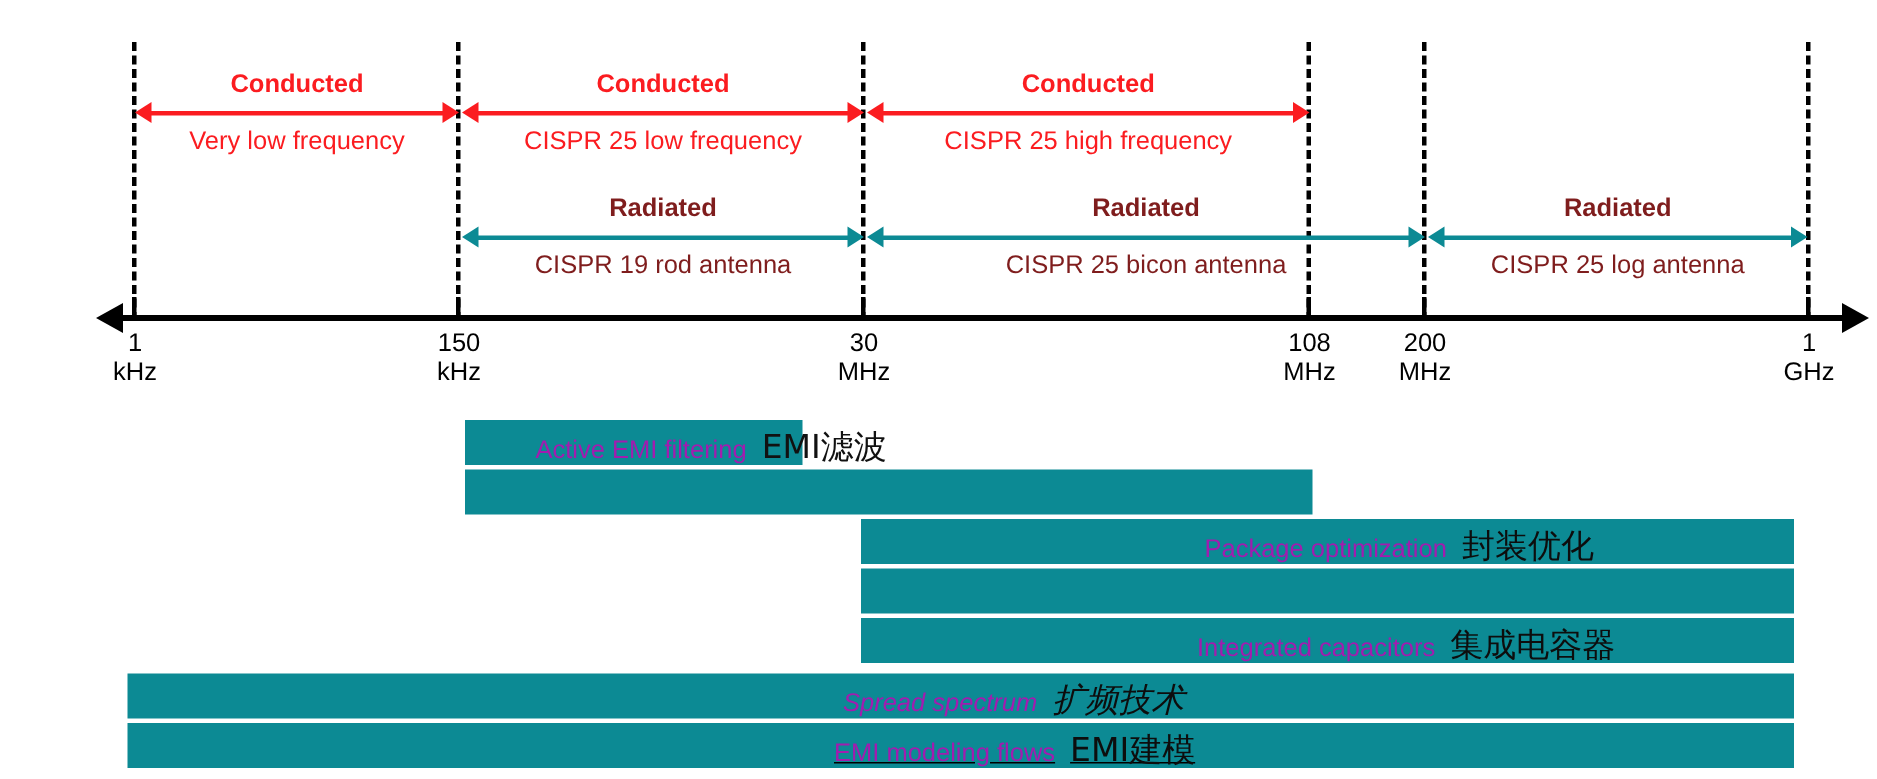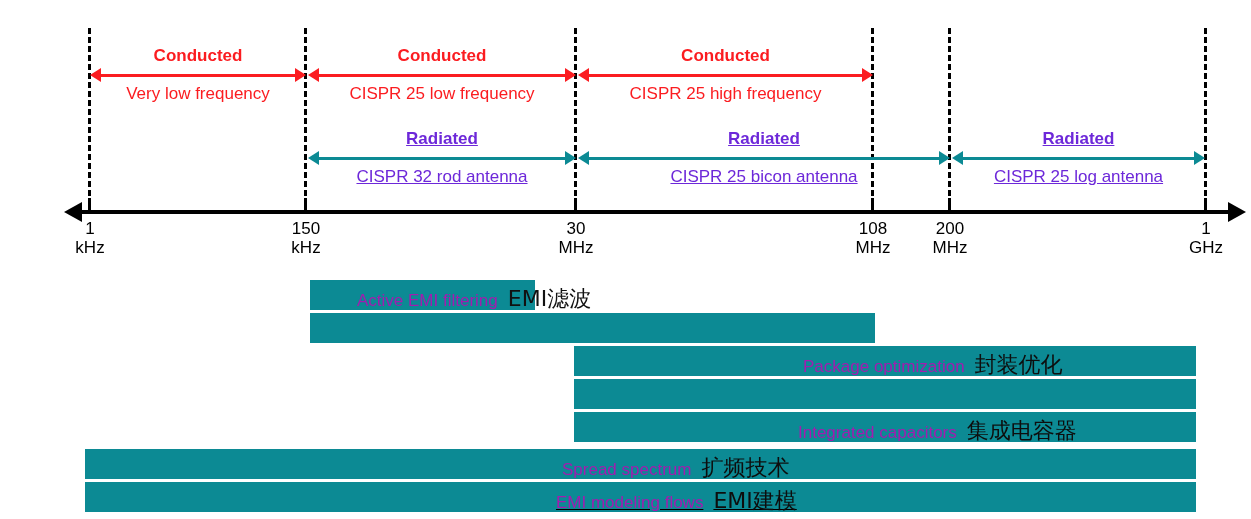--- a/index.html
+++ b/index.html
@@ -116,21 +116,21 @@
   .band.conducted .shaft { background: #FB1C20; }
   .band.conducted .tip.l { border-right: 11px solid #FB1C20; }
   .band.conducted .tip.r { border-left: 11px solid #FB1C20; }
   .band.conducted .band-title,
   .band.conducted .band-sub { color: #FB1C20; }
 
   .band.radiated .shaft { background: #0C8A94; }
   .band.radiated .tip.l { border-right: 11px solid #0C8A94; }
   .band.radiated .tip.r { border-left: 11px solid #0C8A94; }
   .band.radiated .band-title,
-  .band.radiated .band-sub { color: #6d28d9; text-decoration: underline; }
+  .band.radiated .band-sub { color: #7f1d1d; }
 
   
   .tech-bar {
     position: absolute;
     background: #0C8A94;
     box-sizing: border-box;
     z-index: 1;
   }
   .tech-label {
     position: absolute;
@@ -186,21 +186,21 @@
     <div class="shaft"></div>
     <div class="tip r"></div>
     <div class="band-sub">CISPR 25 high frequency</div>
   </div>
 
   <div class="band radiated" style="left:308px; top:151px; width:268px; height:14px;">
     <div class="band-title">Radiated</div>
     <div class="tip l"></div>
     <div class="shaft"></div>
     <div class="tip r"></div>
-    <div class="band-sub">CISPR 32 rod antenna</div>
+    <div class="band-sub">CISPR 19 rod antenna</div>
   </div>
 
   <div class="band radiated" style="left:578px; top:151px; width:372px; height:14px;">
     <div class="band-title">Radiated</div>
     <div class="tip l"></div>
     <div class="shaft"></div>
     <div class="tip r"></div>
     <div class="band-sub">CISPR 25 bicon antenna</div>
   </div>
 
@@ -261,21 +261,21 @@
   </div>
 
   <div class="tech-bar" style="left:574px; top:379px; width:622px; height:30px;"></div>
 
   <div class="tech-bar" style="left:574px; top:412px; width:622px; height:30px;"></div>
   <div class="tech-label" style="left:798px; top:420px;text-align:center;">
     <span class="en">Integrated capacitors</span><span class="zh on-teal">集成电容器</span>
   </div>
 
   <div class="tech-bar" style="left:85px; top:449px; width:1111px; height:30px;"></div>
-  <div class="tech-label" style="left:562px; top:457px;">
+  <div class="tech-label" style="left:562px; top:457px;font-style:italic;">
     <span class="en">Spread spectrum</span><span class="zh on-teal">扩频技术</span>
   </div>
 
   <div class="tech-bar" style="left:85px; top:482px; width:1111px; height:30px;"></div>
   <div class="tech-label" style="left:556px; top:490px;text-decoration:underline;">
     <span class="en">EMI modeling flows</span><span class="zh on-teal">EMI建模</span>
   </div>
 
 </div>
 

